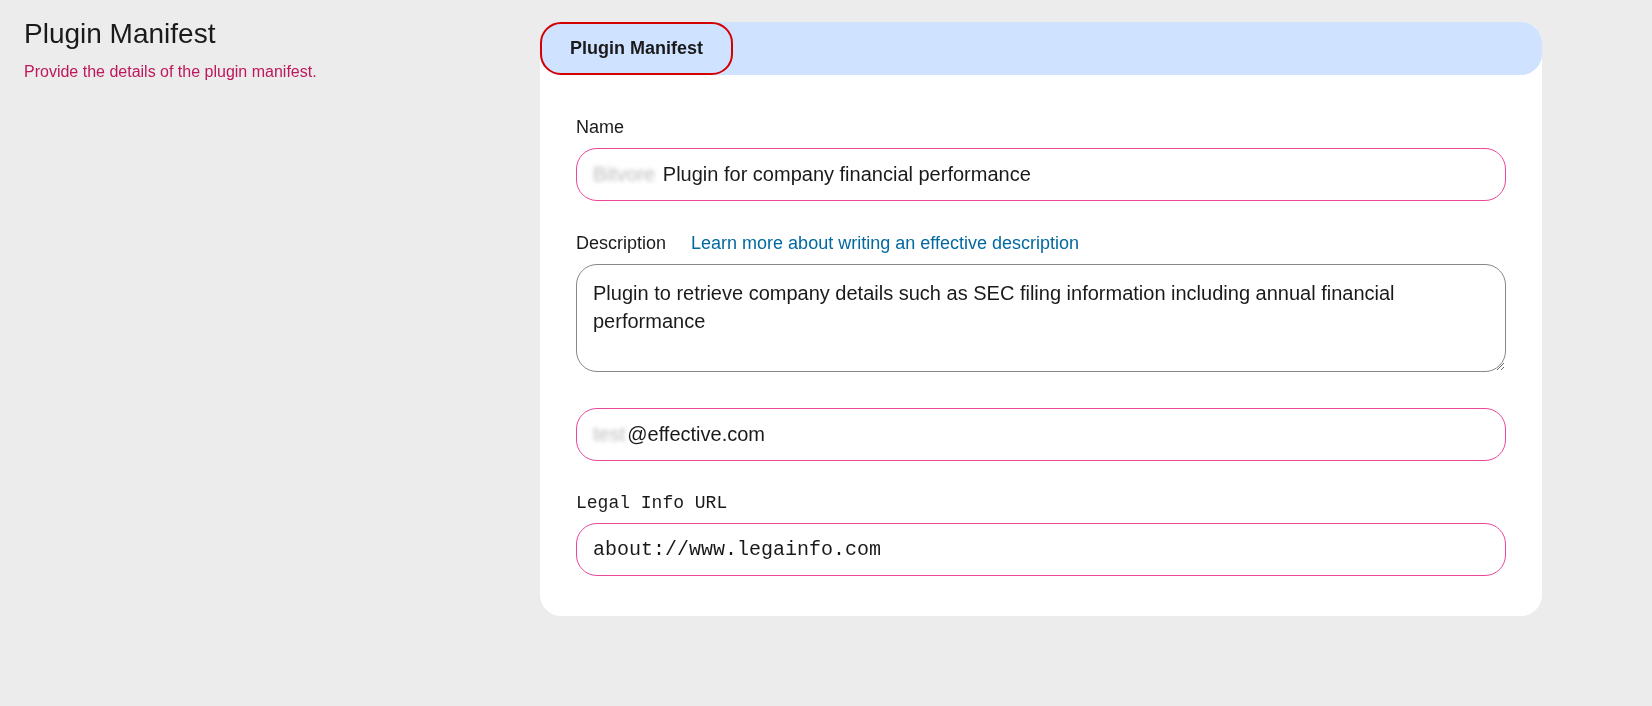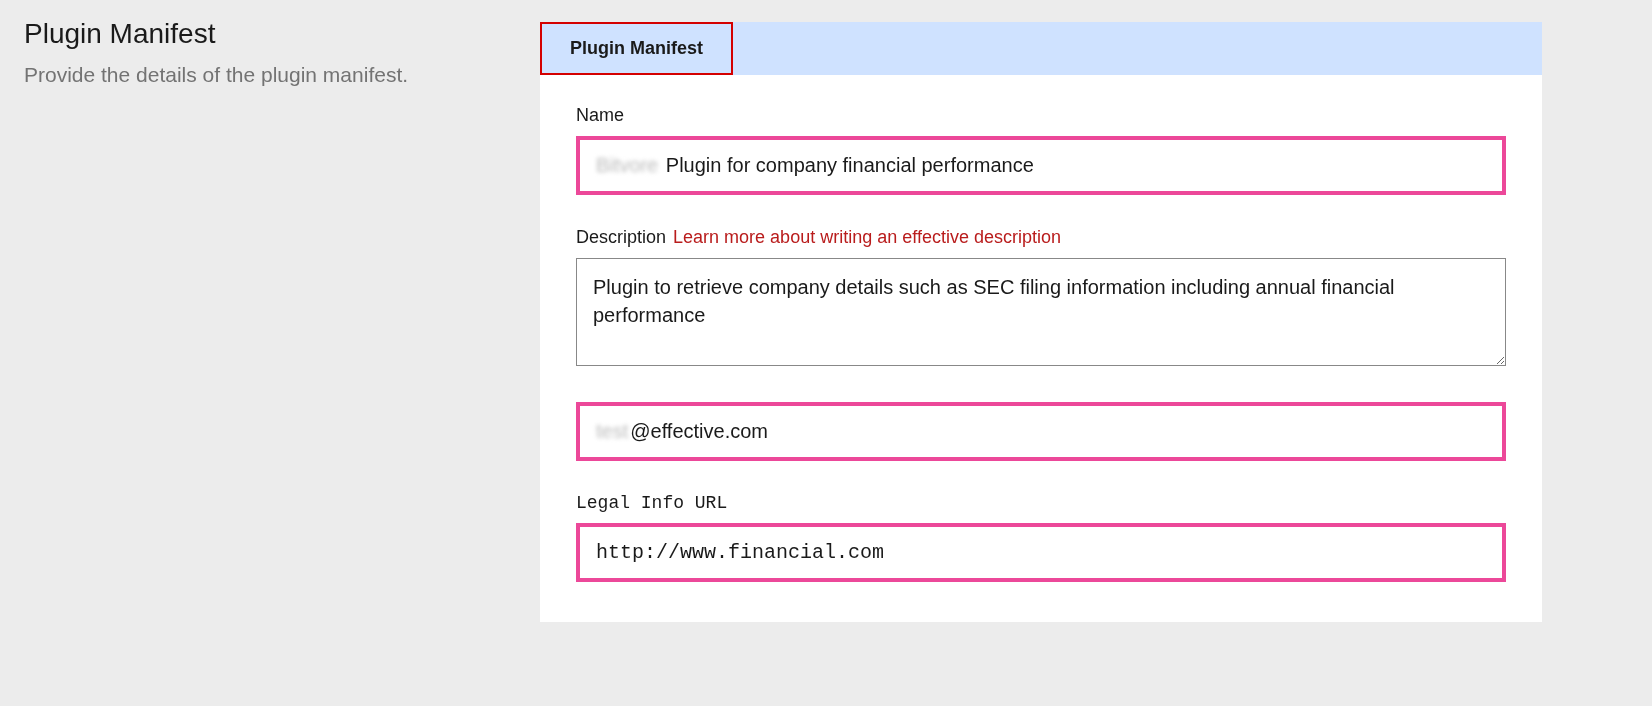--- a/index.html
+++ b/index.html
@@ -1,39 +1,40 @@
 <!DOCTYPE html>
 <html><head>
   <meta charset="utf-8">
   <style>
     * {
       box-sizing: border-box;
       margin: 0;
       padding: 0;
+      border-radius: 21px;
     }
     body {
       font-family: "Segoe UI", -apple-system, BlinkMacSystemFont, sans-serif;
       background: #ececec;
       width: 1652px;
       height: 706px;
       display: flex;
     }
     .sidebar {
       width: 540px;
       padding: 18px 24px 24px 24px;
     }
     .sidebar h1 {
       font-size: 28px;
       font-weight: 400;
       color: #1a1a1a;
       margin-bottom: 10px;
     }
     .sidebar p {
-      font-size: 21px;
-      color: #737373;
+      font-size: 16px;
+      color: #be185d;
       line-height: 1.45;
     }
     .main {
       flex: 1;
       padding: 22px 110px 22px 0;
     }
     .panel {
       background: #fff;
     }
     .tab-header {
@@ -42,42 +43,42 @@
     }
     .tab {
       padding: 14px 28px;
       font-size: 18px;
       font-weight: 600;
       color: #1a1a1a;
       border: 2px solid #d40000;
       display: inline-block;
     }
     .form-body {
-      padding: 30px 36px 40px 36px;
+      padding: 42px 36px 40px 36px;
     }
     .form-group {
       margin-bottom: 32px;
     }
     .form-label {
       font-size: 18px;
       color: #1a1a1a;
       margin-bottom: 10px;
       display: block;
     }
     .form-label .link {
-      color: #b91c1c;
+      color: #0369a1;
       text-decoration: none;
-      margin-left: 2px;
+      margin-left: 20px;
     }
     .form-input {
       width: 100%;
       padding: 14px 16px;
       font-size: 20px;
       font-family: inherit;
-      border: 4px solid #ec4899;
+      border: 1px solid #ec4899;
       background: #fff;
       color: #1a1a1a;
       outline: none;
     }
     .form-textarea {
       width: 100%;
       padding: 14px 16px;
       font-size: 20px;
       font-family: inherit;
       border: 1px solid #888;
@@ -125,18 +126,18 @@
 
       <div class="form-group">
         <div class="form-input">
           <span class="blurred">test</span><span>@effective.com</span>
         </div>
       </div>
 
       <div class="form-group" style="margin-bottom: 0; font-family: Liberation Mono, monospace;">
         <label class="form-label">Legal Info URL</label>
         <div class="form-input">
-          <span>http://www.financial.com</span>
+          <span>about://www.legainfo.com</span>
         </div>
       </div>
     </div>
   </div>
 </div>
 
 </body></html>

